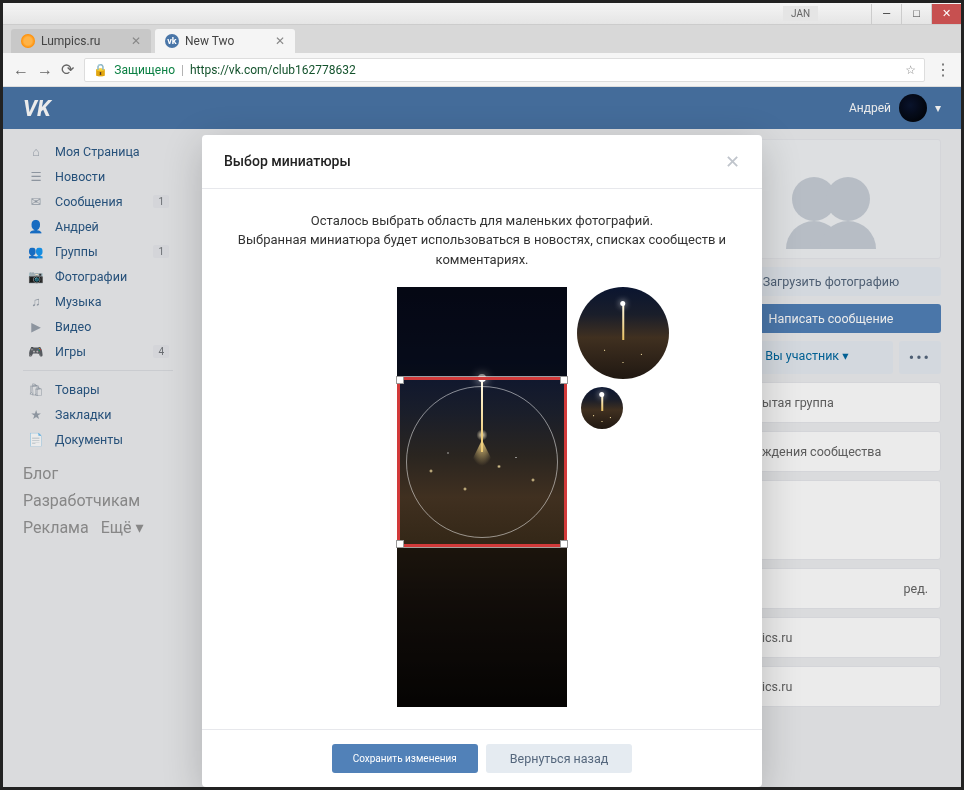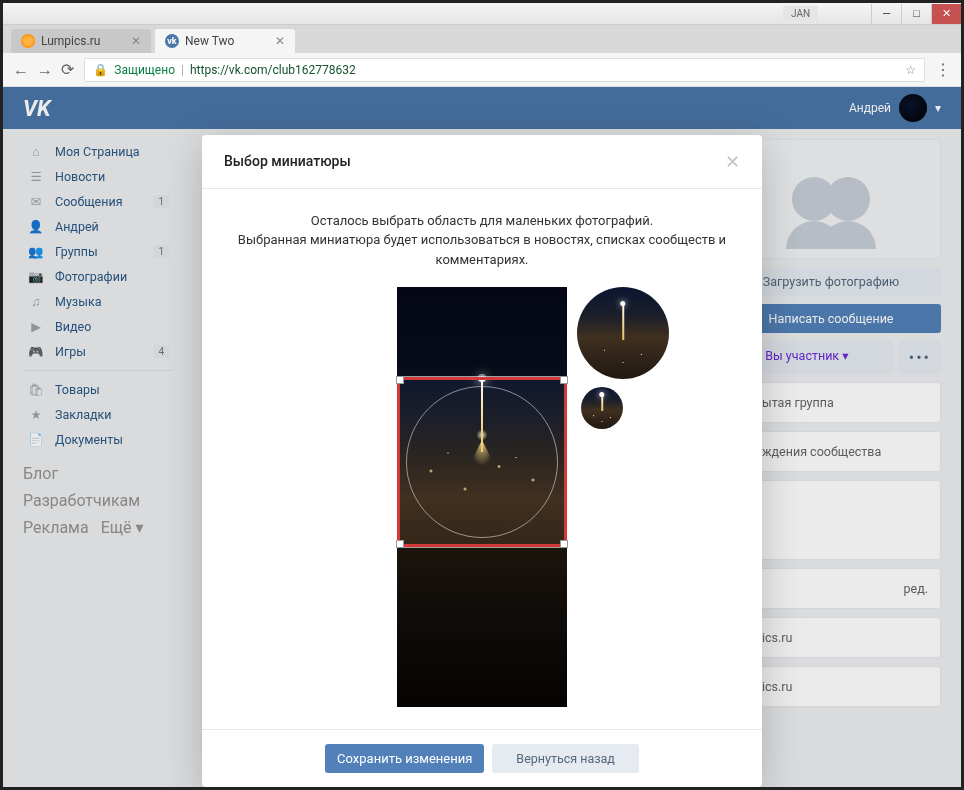--- a/index.html
+++ b/index.html
@@ -60,21 +60,21 @@
 
 
 .right-col { width: 220px; padding-top: 10px; display: flex; flex-direction: column; gap: 8px; }
 .right-box { background: #fff; border: 1px solid #e7e8ec; border-radius: 3px; padding: 12px; font-size: 12.5px; color: #656565; }
 .upload-area { height: 120px; background: #f0f2f5; display: flex; align-items: center; justify-content: center; }
 .upload-ppl { display: flex; gap: -10px; }
 .upload-ppl span { width: 44px; height: 44px; background: #c7ced6; border-radius: 50%; display: inline-block; margin: 0 -5px; position: relative; }
 .upload-ppl span::after { content:''; position:absolute; top: 44px; left:-6px; width:56px; height:28px; background:#c7ced6; border-radius: 28px 28px 0 0; }
 .btn-blue { background: #5181b8; color: #fff; padding: 7px 14px; border-radius: 3px; text-align: center; font-size: 12.5px; }
 .btn-row { display: flex; gap: 6px; }
-.btn-gray-box { background: #e5ebf1; color: #6d28d9; padding: 7px 12px; border-radius: 3px; font-size: 12.5px; flex: 1; text-align: center; }
+.btn-gray-box { background: #e5ebf1; color: #0369a1; padding: 7px 12px; border-radius: 3px; font-size: 12.5px; flex: 1; text-align: center; }
 .btn-dots { background: #e5ebf1; padding: 7px 10px; border-radius: 3px; color: #55677d; letter-spacing: 2px; }
 
 
 .overlay { position: absolute; top: 0; left: 0; right: 0; bottom: 0; background: rgba(0,0,0,0.08); display: flex; align-items: flex-end; justify-content: center; }
 .modal { width: 560px; background: #fff; border-radius: 4px; margin-top: 12px; box-shadow: 0 10px 40px rgba(0,0,0,0.2); display: flex; flex-direction: column; }
 .modal-header { padding: 16px 22px; border-bottom: 1px solid #e7e8ec; display: flex; align-items: center; }
 .modal-title { font-size: 14px; font-weight: 500; color: #222; }
 .modal-close { margin-left: auto; color: #c0c5cc; font-size: 18px; }
 .modal-body { padding: 22px 30px 18px; text-align: center; }
 .modal-text { font-size: 13px; color: #333; line-height: 1.5; margin-bottom: 18px; }
@@ -108,21 +108,21 @@
 .prev-lg { width: 92px; height: 92px; border-radius: 50%; overflow: hidden; background: linear-gradient(180deg,#0a1530 0,#1a1e2a 30%,#403020 55%,#201812 100%); position: relative; }
 .prev-sm { width: 42px; height: 42px; border-radius: 50%; overflow: hidden; background: linear-gradient(180deg,#0a1530 0,#1a1e2a 30%,#403020 55%,#201812 100%); position: absolute; top: 100px; left: 4px; }
 .prev-tower { position:absolute; left:50%; top:18%; width:1.5px; height:40%; background:linear-gradient(#fff8e0,#e8c060); transform:translateX(-50%);}
 .prev-tower::after { content:''; position:absolute; top:-3px; left:-2px; width:5px; height:5px; background:#fff; border-radius:50%; box-shadow:0 0 6px #fff;}
 .prev-lights { position:absolute; left:0; right:0; top:55%; bottom:0; background:
   radial-gradient(1px 1px at 30% 30%, #ffe9a8, transparent),
   radial-gradient(1px 1px at 70% 40%, #ffe9a8, transparent),
   radial-gradient(1px 1px at 50% 60%, #ffe9a8, transparent);}
 
 .modal-footer { padding: 14px; border-top: 1px solid #e7e8ec; text-align: center; display: flex; gap: 8px; justify-content: center; }
-.btn-primary { background: #5181b8; color: #fff; padding: 7px 12px; border-radius: 3px; font-size: 13px; border: none; }
+.btn-primary { background: #5181b8; color: #fff; padding: 7px 21px; border-radius: 3px; font-size: 10px; border: none; }
 .btn-secondary { background: #e5ebf1; color: #55677d; padding: 7px 24px; border-radius: 3px; font-size: 12.5px; border: none; }
 </style>
 </head>
 <body>
 
 <div class="outer-frame">
 
   <div class="win-titlebar">
     <div class="win-user">JAN</div>
     <div class="win-btn">—</div>

